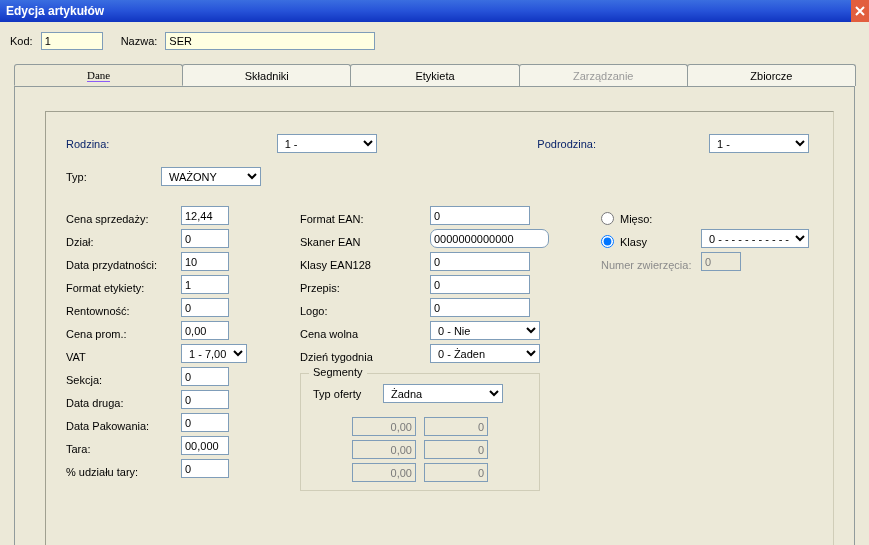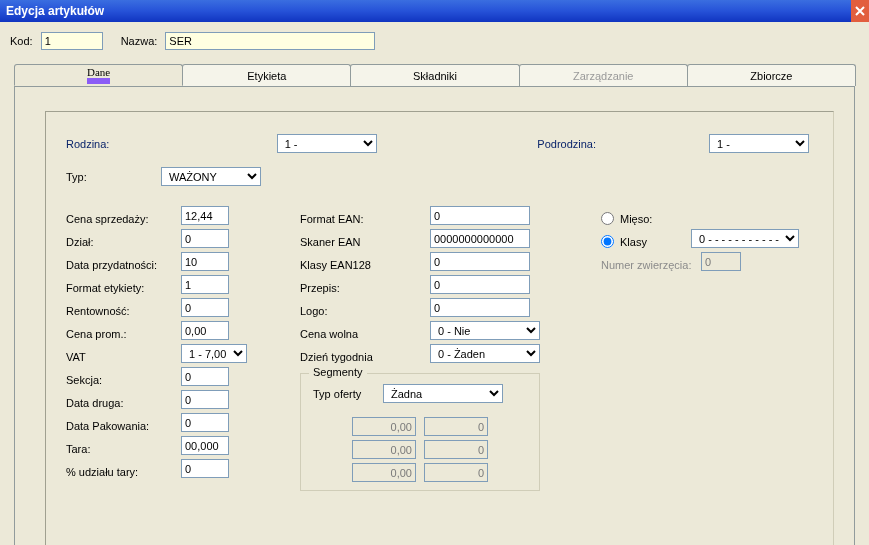--- a/index.html
+++ b/index.html
@@ -70,21 +70,21 @@
     position: relative;
     cursor: default;
   }
   .tab.active {
     background: #ece9d8;
     font-family: Tahoma;
     z-index: 2;
     border-bottom: 1px solid #ece9d8;
     margin-bottom: -1px;
   }
-  .tab.active span { border-bottom: 6px solid #8b5cf6; padding-bottom: 0; }
+  .tab.active span { border-bottom: 1px solid #8b5cf6; padding-bottom: 0; }
   .tab.disabled { color: #9a9a9a; }
   .panel {
     border: 1px solid #919b9c;
     margin: 0 14px;
     height: 470px;
     padding: 20px 24px;
     position: relative;
     background: #ece9d8;
   }
   .innerframe {
@@ -161,24 +161,24 @@
   <input class="inp kod-inp" value="1" style="">
   <span class="lbl" style="margin-left:10px">Nazwa:</span>
   <input class="inp nazwa-inp" value="SER" style="">
 </div>
 
 <div class="tabs">
   <div class="tab active">
       <span>Dane</span>
     </div>
   <div class="tab">
+      <span>Składniki</span>
+    </div>
+  <div class="tab">
       <span>Etykieta</span>
-    </div>
-  <div class="tab">
-      <span>Składniki</span>
     </div>
   <div class="tab disabled">
       <span>Zarządzanie</span>
     </div>
   <div class="tab">
       <span>Zbiorcze</span>
     </div>
 </div>
 
 <div class="panel">
@@ -247,21 +247,21 @@
         </div>
     </div>
 
     <div class="gridM">
       <div class="grow">
           <span class="glblM">Format EAN:</span>
           <input class="txt" style="width: 100px;" value="0">
         </div>
       <div class="grow">
           <span class="glblM">Skaner EAN</span>
-          <input class="txt" style="width: 100px;" value="0000000000000">
+          <input class="txt" style="width: 119px; border-radius: 7px;" value="0000000000000">
         </div>
       <div class="grow">
           <span class="glblM">Klasy EAN128</span>
           <input class="txt" style="width: 100px;" value="0">
         </div>
       <div class="grow">
           <span class="glblM">Przepis:</span>
           <input class="txt" style="width: 100px;" value="0">
         </div>
       <div class="grow">
@@ -299,21 +299,21 @@
     </div>
 
     <div class="gridR">
       <div class="grow">
         <label class="radio" style="width:100px">
           <input type="radio" name="mk" style="">
           <span>Mięso:</span>
         </label>
       </div>
       <div class="grow">
-        <label class="radio" style="width:90px">
+        <label class="radio" style="width:100px">
           <input type="radio" name="mk" checked="" style="">
           <span>Klasy</span>
         </label>
         <select class="sel" style="width:108px"><option>0 - - - - - - - - - - -</option></select>
       </div>
       <div class="grow">
         <span class="gray" style="width:100px">Numer zwierzęcia:</span>
         <input class="txt disabled" style="width: 40px;" readonly="" value="0">
       </div>
     </div>

